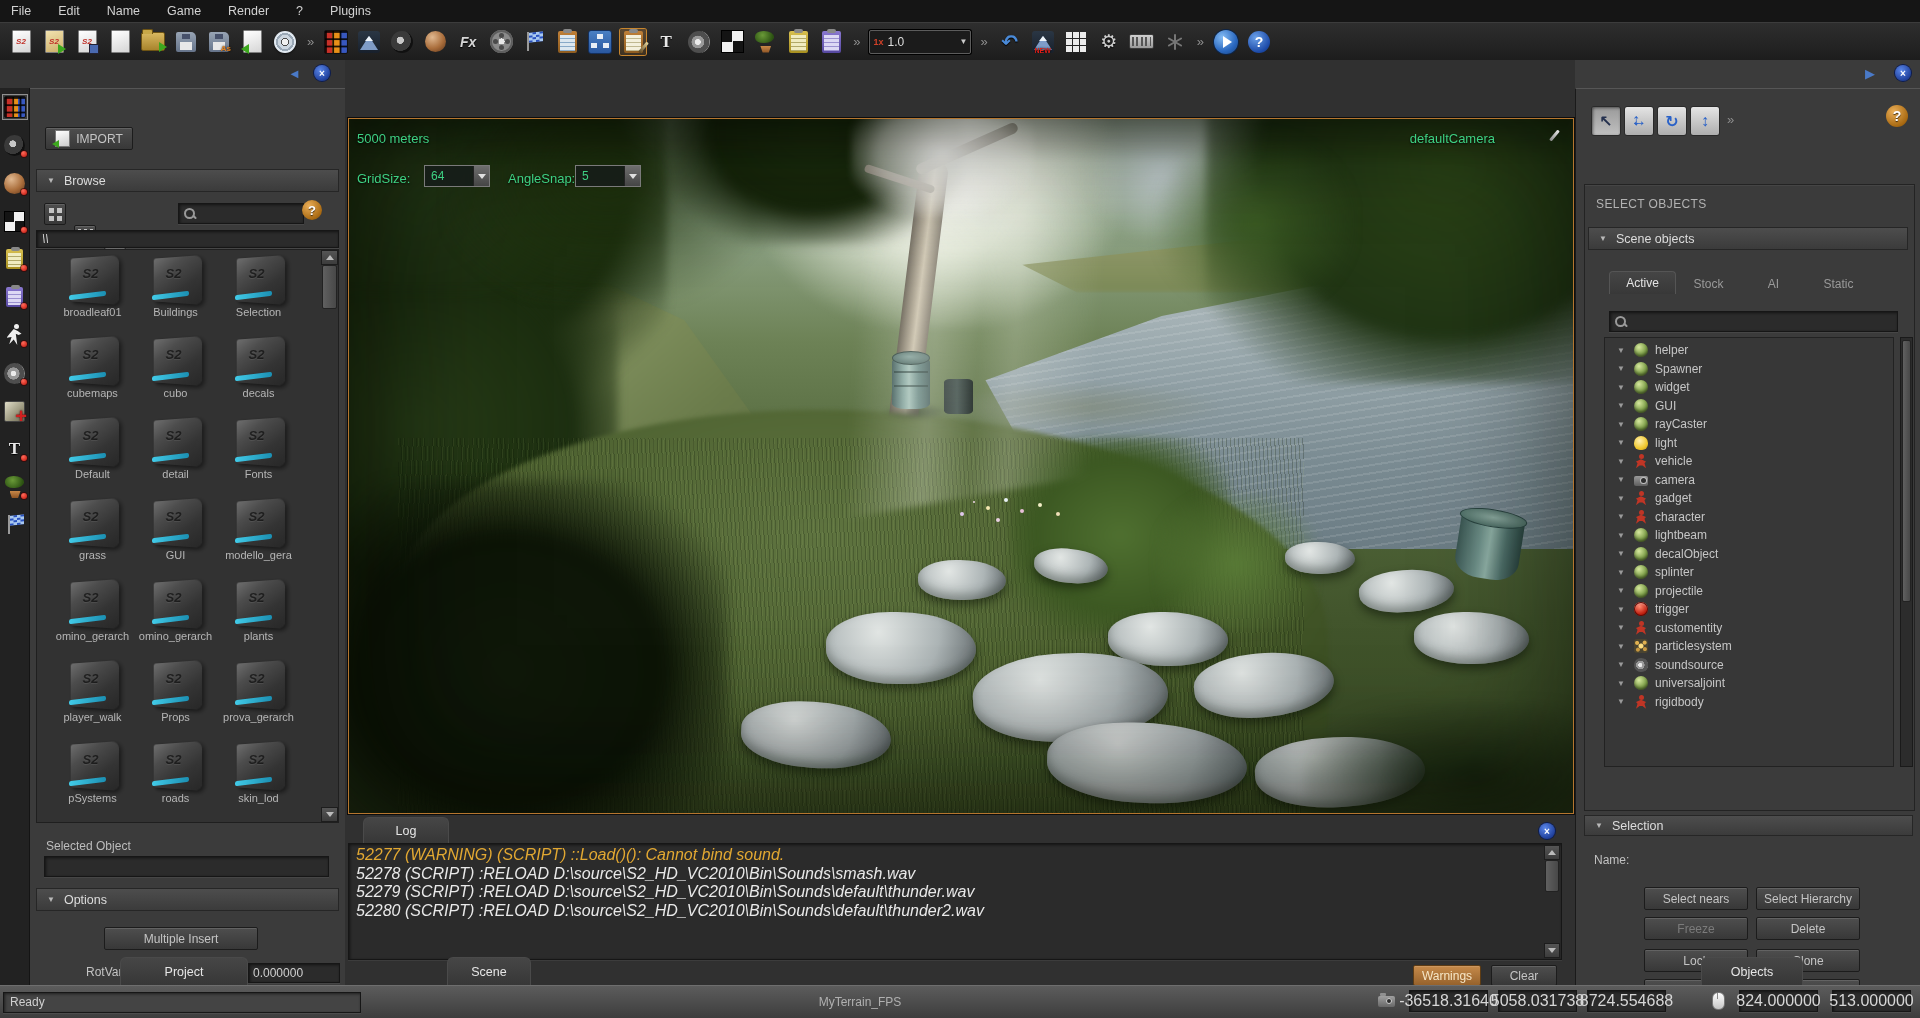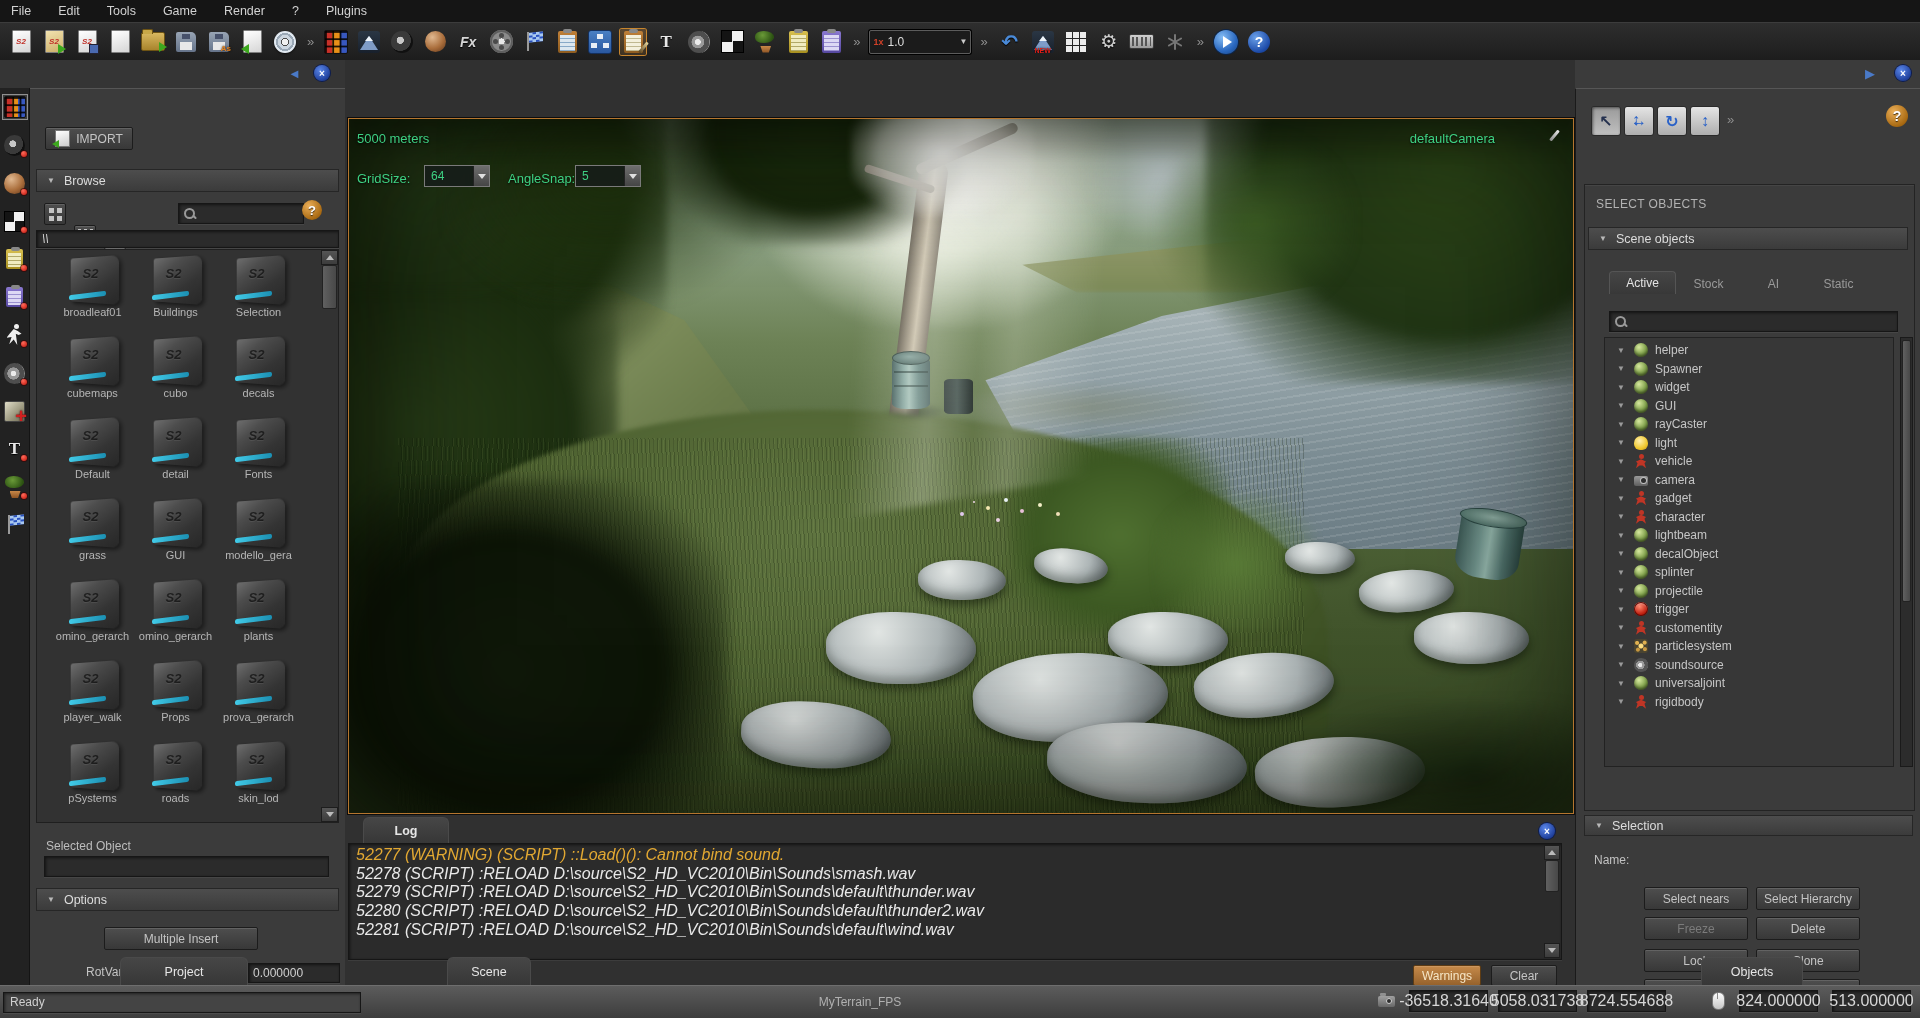--- a/index.html
+++ b/index.html
@@ -249,21 +249,21 @@
   .smouse::before{content:"";position:absolute;left:4px;top:0;width:1px;height:6px;background:#8a8a8a;}
 </style>
 </head>
 <body>
 
 <div id="app">
 
   <div id="menubar" class="abs">
     <span class="menu-item">File</span>
       <span class="menu-item">Edit</span>
-      <span class="menu-item">Tools</span>
+      <span class="menu-item">Name</span>
       <span class="menu-item">Game</span>
       <span class="menu-item">Render</span>
       <span class="menu-item">?</span>
       <span class="menu-item">Plugins</span>
   </div>
 
   <div id="toolbar" class="abs">
     <div class="ib">
         <span class="pg">
           <span class="s2t">S2</span>
@@ -740,29 +740,28 @@
         <div class="ovdd" style="left:226px;top:46px;">
           <span class="val">5</span>
           <span class="ddarrow"></span>
         </div>
         <div class="ovtext" style="right:78px;top:12px;">defaultCamera</div>
         <div class="corner-ic"></div>
       </div>
     </div>
 
     <div id="logpanel" class="abs">
-      <div class="tab active" style="left:18px;width:84px;top:2px;bottom:auto;height:25px;border-radius:6px 6px 0 0;font-weight:bold;">Log</div>
+      <div class="tab active" style="left:18px;width:84px;top:2px;bottom:auto;height:25px;border-radius:6px 6px 0 0;">Log</div>
       <div class="abs xcirc" style="right:20px;top:8px;">×</div>
       <div class="abs sunken" style="left:3px;top:28px;width:1212px;height:115px;overflow:hidden;">
         <div style="position:absolute;left:0;top:2px;right:16px;">
           <div class="log-line warning">52277 (WARNING) (SCRIPT) ::Load()(): Cannot bind sound.</div>
             <div class="log-line info">52278 (SCRIPT) :RELOAD D:\source\S2_HD_VC2010\Bin\Sounds\smash.wav</div>
             <div class="log-line info">52279 (SCRIPT) :RELOAD D:\source\S2_HD_VC2010\Bin\Sounds\default\thunder.wav</div>
             <div class="log-line info">52280 (SCRIPT) :RELOAD D:\source\S2_HD_VC2010\Bin\Sounds\default\thunder2.wav</div>
-            <div class="log-line info">52281 (SCRIPT) :RELOAD D:\source\S2_HD_VC2010\Bin\Sounds\default\wind.wav</div>
         </div>
         <div class="abs sb-btn sb-up" style="right:1px;top:1px;width:14px;height:13px;"></div>
         <div class="abs sb-thumb" style="right:2px;top:16px;width:12px;height:30px;"></div>
         <div class="abs sb-btn sb-dn" style="right:1px;bottom:1px;width:14px;height:13px;"></div>
       </div>
       <div class="abs btn orange" style="left:1068px;top:150px;width:66px;height:19px;">Warnings</div>
       <div class="abs btn" style="left:1146px;top:150px;width:64px;height:19px;">Clear</div>
     </div>
   </div>
 

